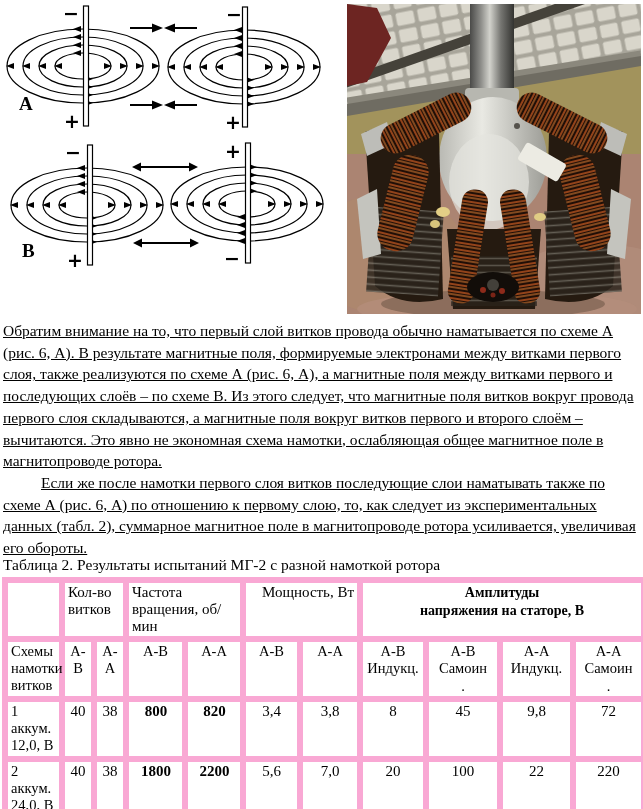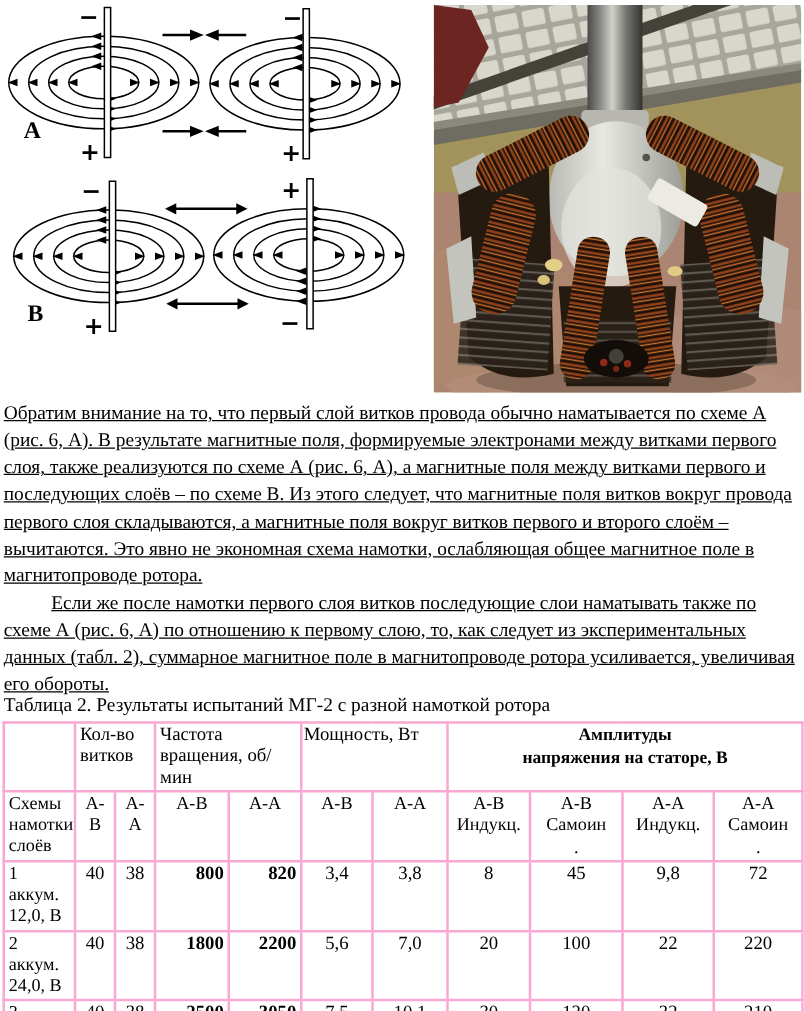--- a/index.html
+++ b/index.html
@@ -12,29 +12,29 @@
   .text-block{position:absolute;left:3px;top:320px;width:637px;
     font-size:15.5px;line-height:21.7px;text-align:left;}
   .text-block p{margin:0;text-decoration:underline;}
   .text-block p.indented{text-indent:38px;}
   .table-caption{position:absolute;left:3px;top:556px;font-size:15.5px;}
   table.results{
     position:absolute;left:2px;top:577px;width:639px;
     border-collapse:collapse;table-layout:fixed;border:2px solid #000;
     font-size:15px;
   }
-  table.results td{border:2px solid #f9a8d4;padding:1px 3px;vertical-align:top;}
+  table.results td{border:6px solid #f9a8d4;padding:1px 3px;vertical-align:top;}
   td.group-head{text-align:left;padding-left:5px;}
-  td.group-head.centered{text-align:left;padding-left:1px;}
+  td.group-head.centered{text-align:right;padding-left:1px;}
   td.amp-head{text-align:center;font-weight:bold;font-size:14px;line-height:1.25;vertical-align:middle;}
   td.row-head{font-size:14.5px;padding:1px 2px;line-height:1.18;}
   td.subcol{text-align:center;vertical-align:middle;font-size:14.5px;}
   td.amp-subcol{text-align:center;vertical-align:middle;font-size:14.5px;line-height:1.2;}
   td.val{text-align:center;padding-top:2px;}
-  td.val.freq{text-align:right;padding-left:4px;font-weight:bold;}
+  td.val.freq{text-align:center;padding-left:4px;font-weight:bold;}
   tr.hrow1{height:50px;}
   tr.hrow2{height:53px;}
   tr.drow1{height:38px;margin-left:44px;}
   tr.drow2{height:39px;}
   tr.drow3{height:41px;}
   .sign-text{font-family:"DejaVu Sans",sans-serif;font-weight:bold;font-size:19px;}
   .scheme-letter{font-family:"Liberation Serif",serif;font-weight:bold;font-size:19px;}
 </style>
 </head>
 <body>
@@ -262,21 +262,21 @@
     <td></td>
     <td colspan="2" class="group-head">Кол-во витков</td>
     <td colspan="2" class="group-head">Частота вращения, об/мин</td>
     <td colspan="2" class="group-head centered">Мощность, Вт</td>
     <td colspan="4" class="amp-head">
       <div>Амплитуды</div>
       <div>напряжения на статоре, В</div>
     </td>
   </tr>
   <tr class="hrow2">
-    <td class="row-head">Схемы намотки слоёв</td>
+    <td class="row-head">Схемы намотки витков</td>
     <td class="subcol">А-В</td>
     <td class="subcol">А-А</td>
     <td class="subcol">А-В</td>
     <td class="subcol">А-А</td>
     <td class="subcol">А-В</td>
     <td class="subcol">А-А</td>
     <td class="amp-subcol">
       <div>А-В</div>
       <div>Индукц.</div>
     </td>

